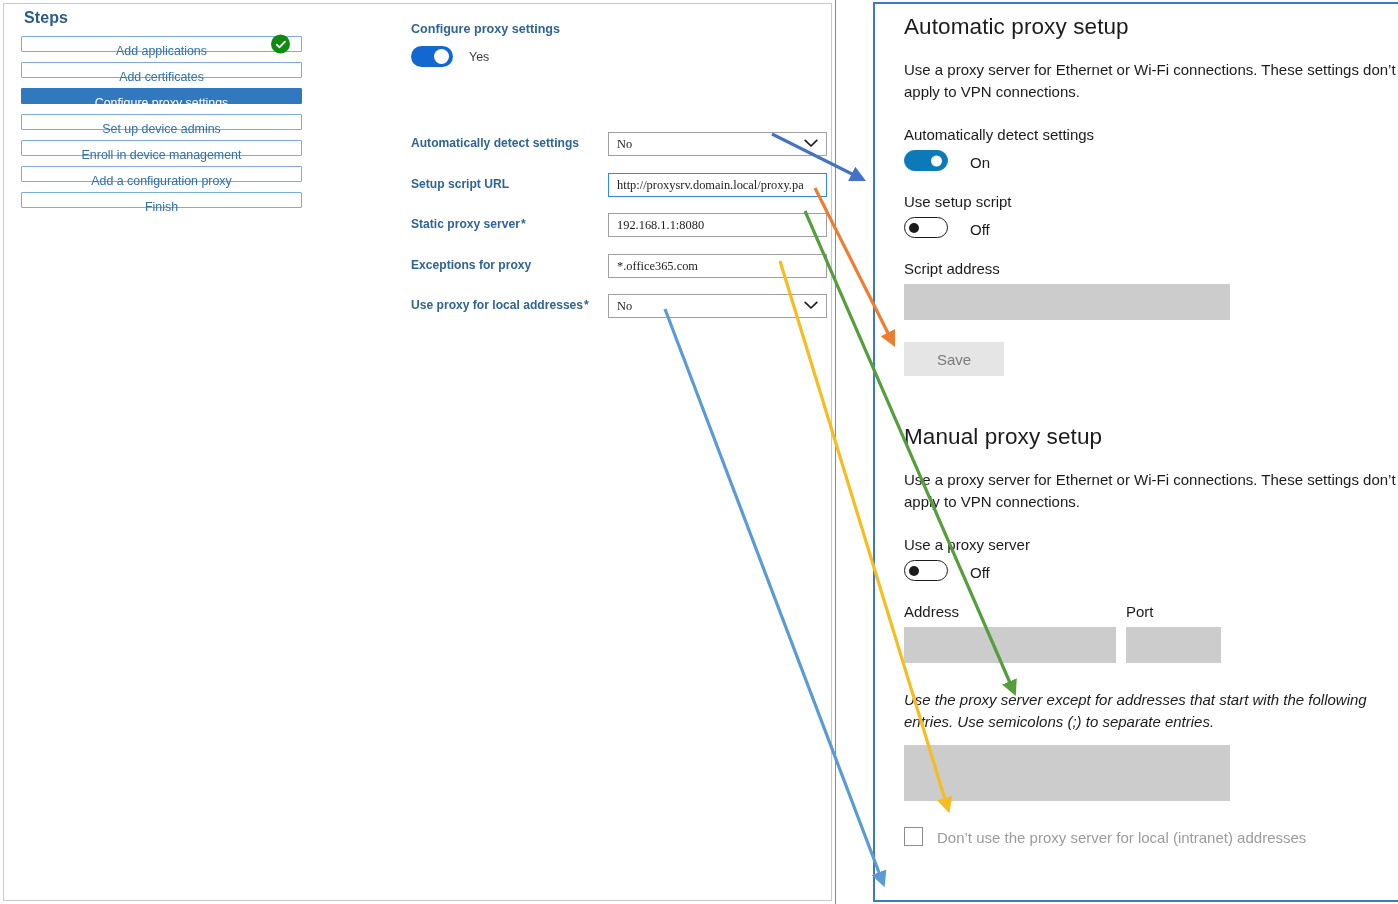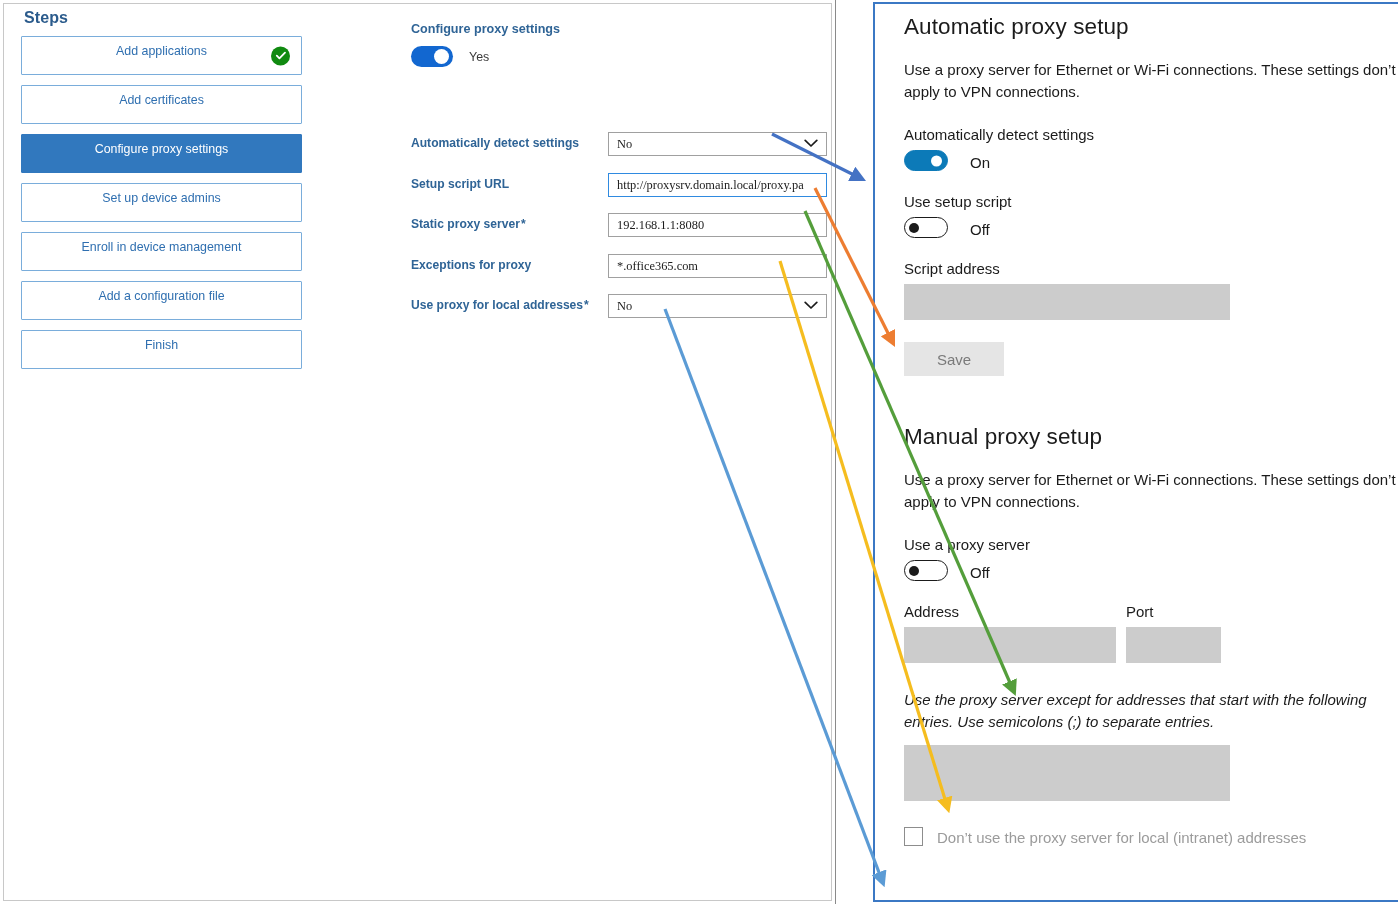--- a/index.html
+++ b/index.html
@@ -42,21 +42,21 @@
     font-size: 16px;
     font-weight: bold;
     color: #2b5b8c;
     letter-spacing: .1px;
     margin: 0 0 9px 3px;
   }
   .step-btn {
     position: relative;
     display: block;
     width: 281px;
-    height: 39px;
+    height: 16px;
     line-height: 29px;
     margin-bottom: 10px;
     border: 1px solid #7aaddb;
     border-radius: 1px;
     background: #ffffff;
     color: #2f6fb0;
     font-size: 12.4px;
     text-align: center;
     box-sizing: border-box;
     cursor: pointer;
@@ -350,21 +350,21 @@
 
       <div class="step-btn">
         <span>Set up device admins</span>
       </div>
 
       <div class="step-btn">
         <span>Enroll in device management</span>
       </div>
 
       <div class="step-btn">
-        <span>Add a configuration file</span>
+        <span>Add a configuration proxy</span>
       </div>
 
       <div class="step-btn">
         <span>Finish</span>
       </div>
     </div>
 
     <div id="form-column">
       <div id="form-heading">Configure proxy settings</div>
       <div class="fluent-toggle-row">

